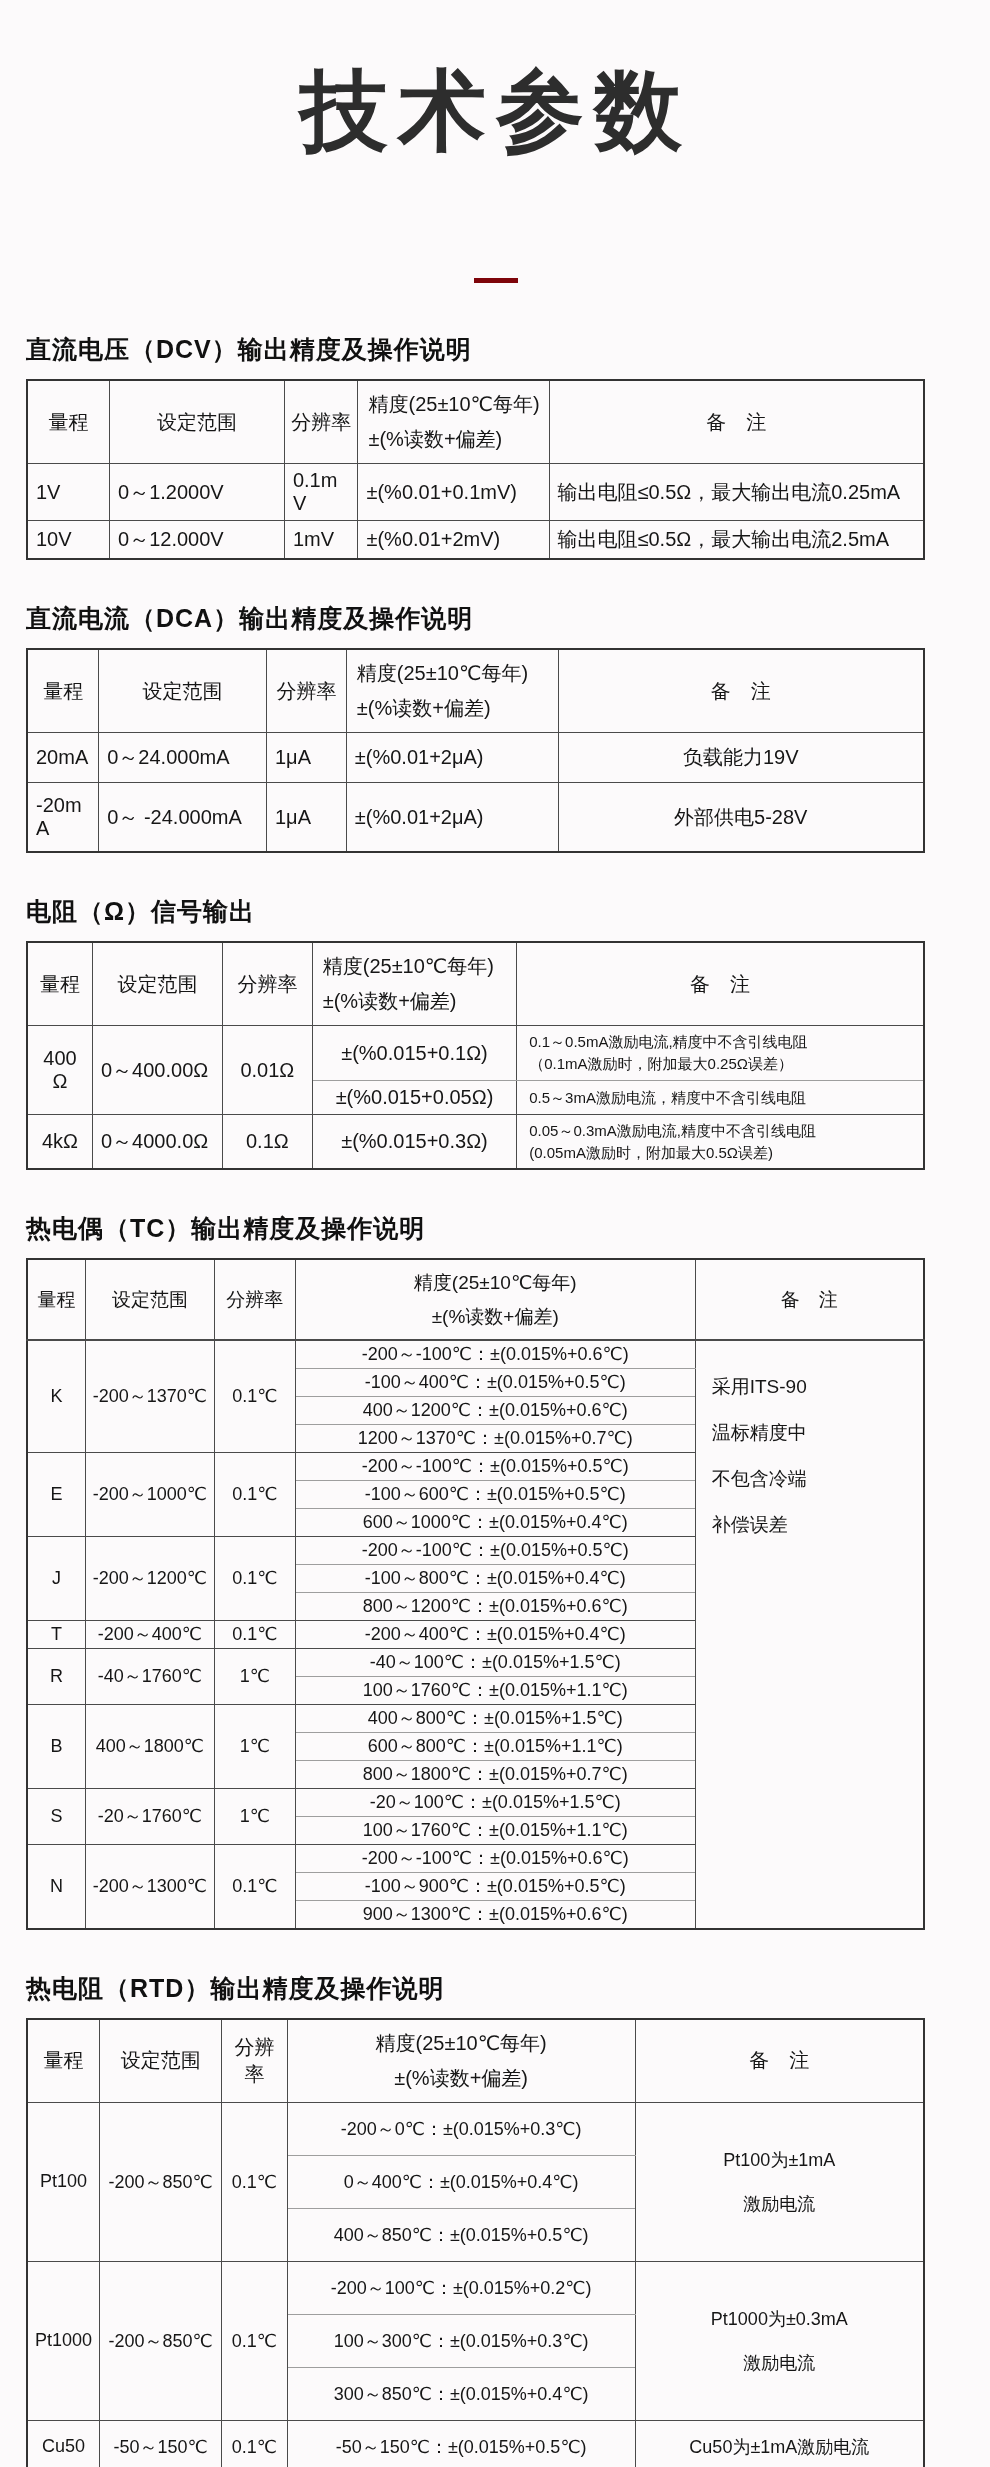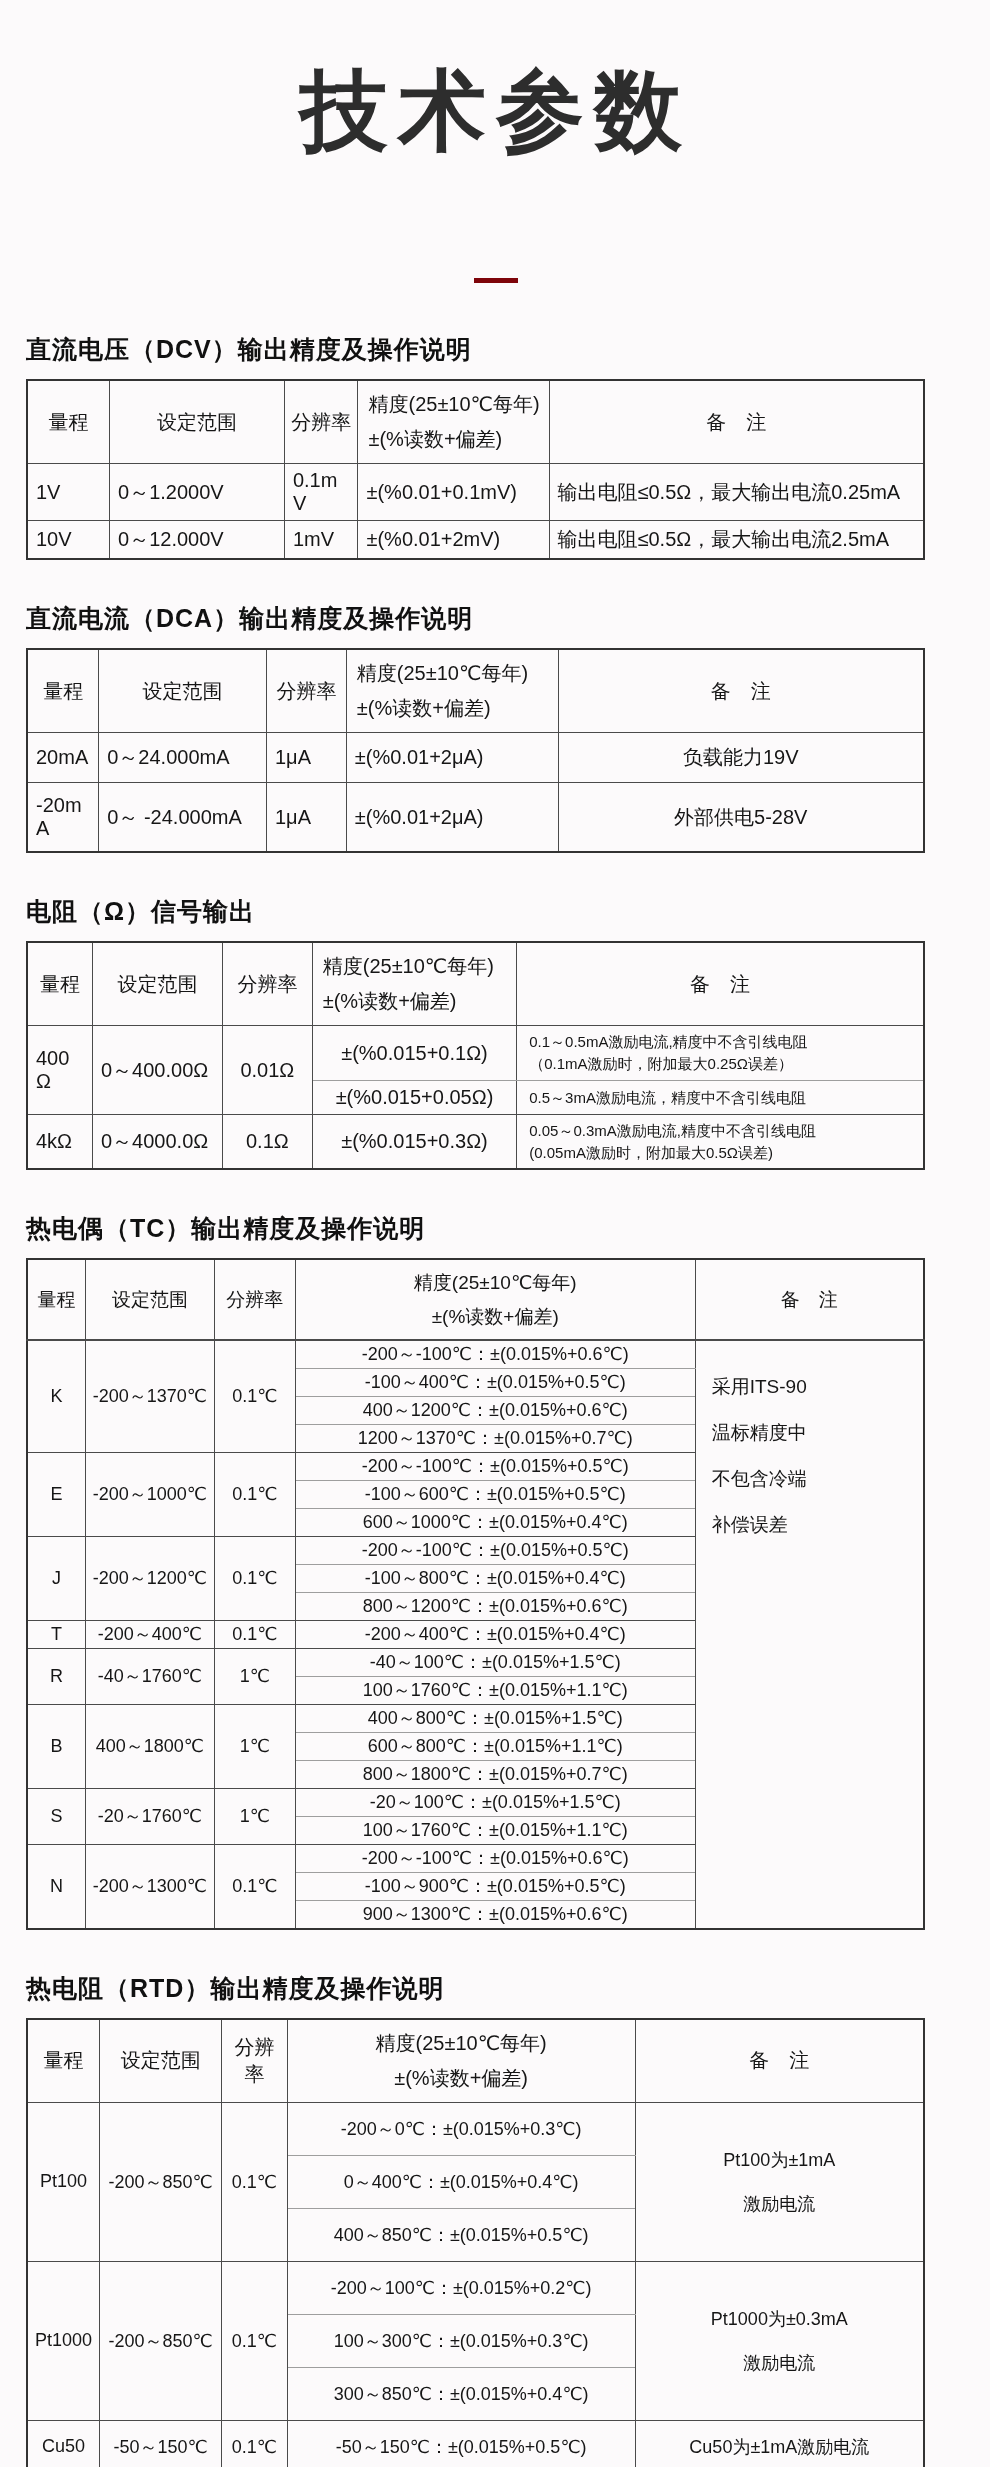--- a/index.html
+++ b/index.html
@@ -28,21 +28,21 @@
   
   .spec td.lb { border-bottom-color: #9e9e9e; }
 
   
   .t-dcv td { padding: 5px 8px; }
   
   .t-dca td { padding: 11px 8px; }
   
   .t-ohm td.acc { text-align: center; }
   .t-ohm td.note { font-size: 15px; line-height: 1.45; padding: 5px 6px 5px 12px; }
-  .t-ohm td.rng { text-align: left; }
+  .t-ohm td.rng { text-align: center; }
   .t-ohm td.res { text-align: center; }
   
   .t-tc td { font-size: 18px; padding: 2px 4px; line-height: 23px; }
   .t-tc td.rng, .t-tc td.set, .t-tc td.res, .t-tc td.acc { text-align: center; }
   .t-tc th { font-size: 19px; }
   .t-tc thead th { border-bottom-width: 2px; }
   .t-tc td.bignote { vertical-align: top; text-align: left; font-size: 19px; line-height: 46px; padding: 23px 6px 6px 16px; }
   
   .t-rtd td { font-size: 18px; padding: 14px 6px; }
   .t-rtd td.rng, .t-rtd td.set, .t-rtd td.res, .t-rtd td.acc { text-align: center; }

